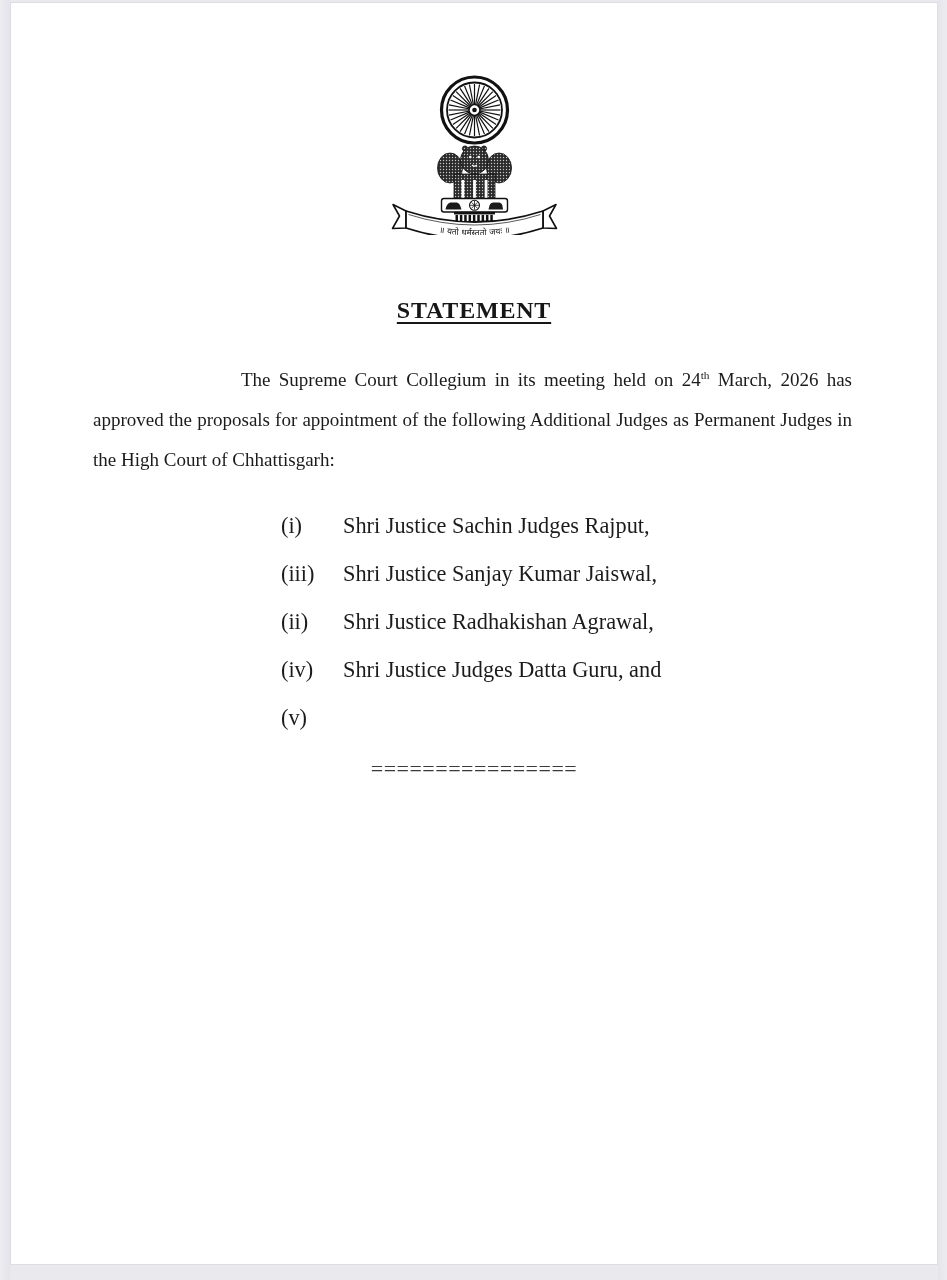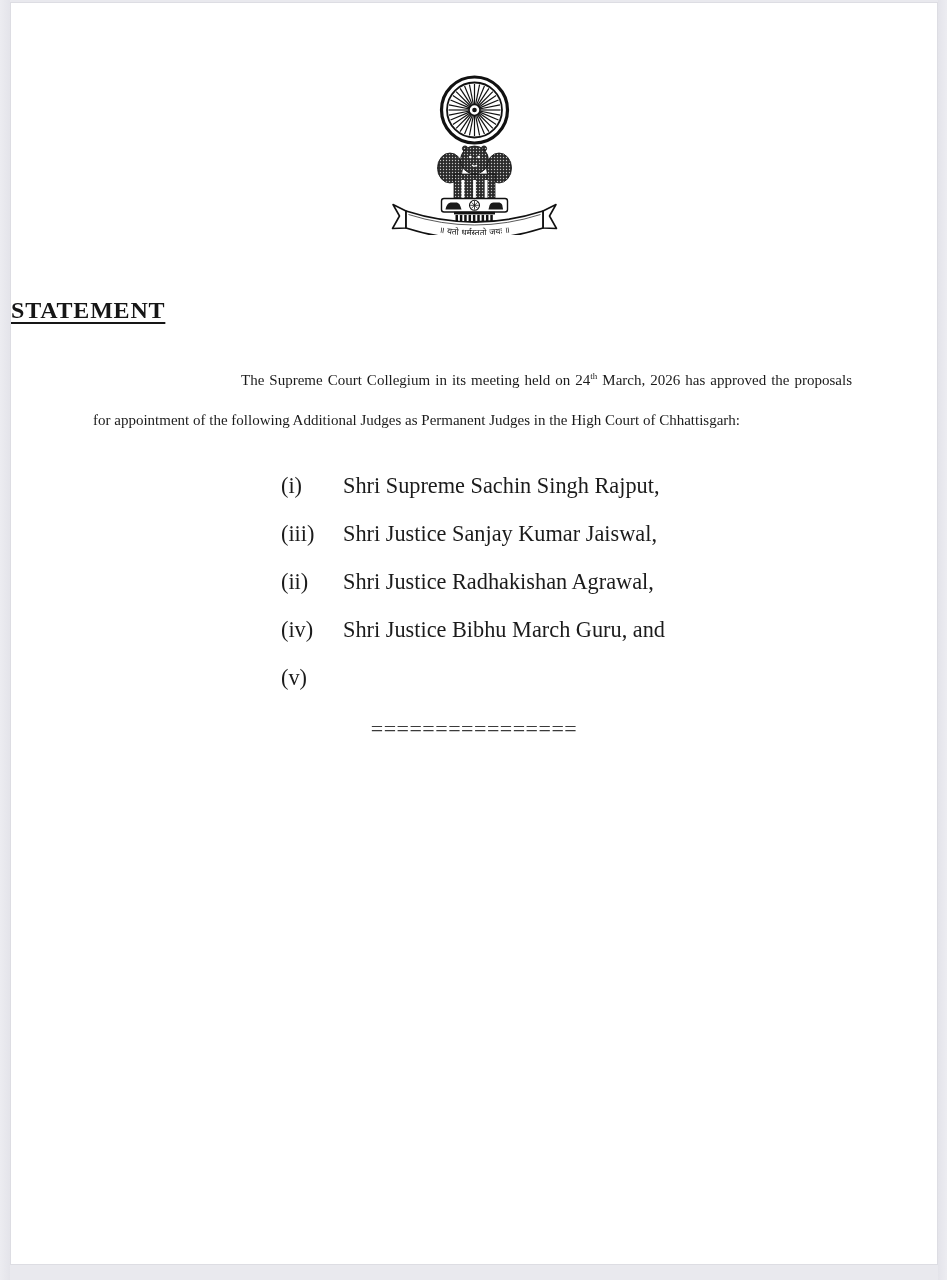--- a/index.html
+++ b/index.html
@@ -25,31 +25,32 @@
     background: #ffffff;
     border: 1px solid #dddde3;
     overflow: hidden;
   }
   .emblem-wrap {
     margin: 72px auto 0 auto;
     width: 185px; height: 160px;
   }
   .statement-heading {
     margin: 62px 0 0 0;
+    text-align: center;
     font-size: 24px;
     font-weight: bold;
     letter-spacing: 0.8px;
     color: #161616;
     text-decoration: underline;
     text-underline-offset: 4px;
     text-decoration-thickness: 2px;
   }
   .body-paragraph {
     margin: 36px 85px 0 82px;
-    font-size: 15px;
+    font-size: 19px;
     line-height: 40px;
     text-align: justify;
     text-indent: 148px;
     color: #1b1b1b;
   }
   .body-paragraph sup {
     font-size: 0.6em;
     vertical-align: super;
     line-height: 0;
   }
@@ -192,33 +193,33 @@
     </svg>
   </div>
 
   <div class="statement-heading">STATEMENT</div>
 
   <p class="body-paragraph"><span>The Supreme Court Collegium in its meeting held on 24</span><sup>th</sup><span> March, 2026 has approved the proposals for appointment of the following Additional Judges as Permanent Judges in the High Court of Chhattisgarh:</span></p>
 
   <div class="appointments">
     <div class="appointment-row">
       <span class="appointment-number">(i)</span>
-      <span class="appointment-name">Shri Supreme Sachin Singh Rajput,</span>
+      <span class="appointment-name">Shri Justice Sachin Judges Rajput,</span>
     </div>
     <div class="appointment-row">
       <span class="appointment-number">(iii)</span>
       <span class="appointment-name">Shri Justice Sanjay Kumar Jaiswal,</span>
     </div>
     <div class="appointment-row">
       <span class="appointment-number">(ii)</span>
       <span class="appointment-name">Shri Justice Radhakishan Agrawal,</span>
     </div>
     <div class="appointment-row">
       <span class="appointment-number">(iv)</span>
-      <span class="appointment-name">Shri Justice Bibhu March Guru, and</span>
+      <span class="appointment-name">Shri Justice Judges Datta Guru, and</span>
     </div>
     <div class="appointment-row">
       <span class="appointment-number">(v)</span>
     </div>
   </div>
 
   <div class="separator">================</div>
 
 </div>
 

